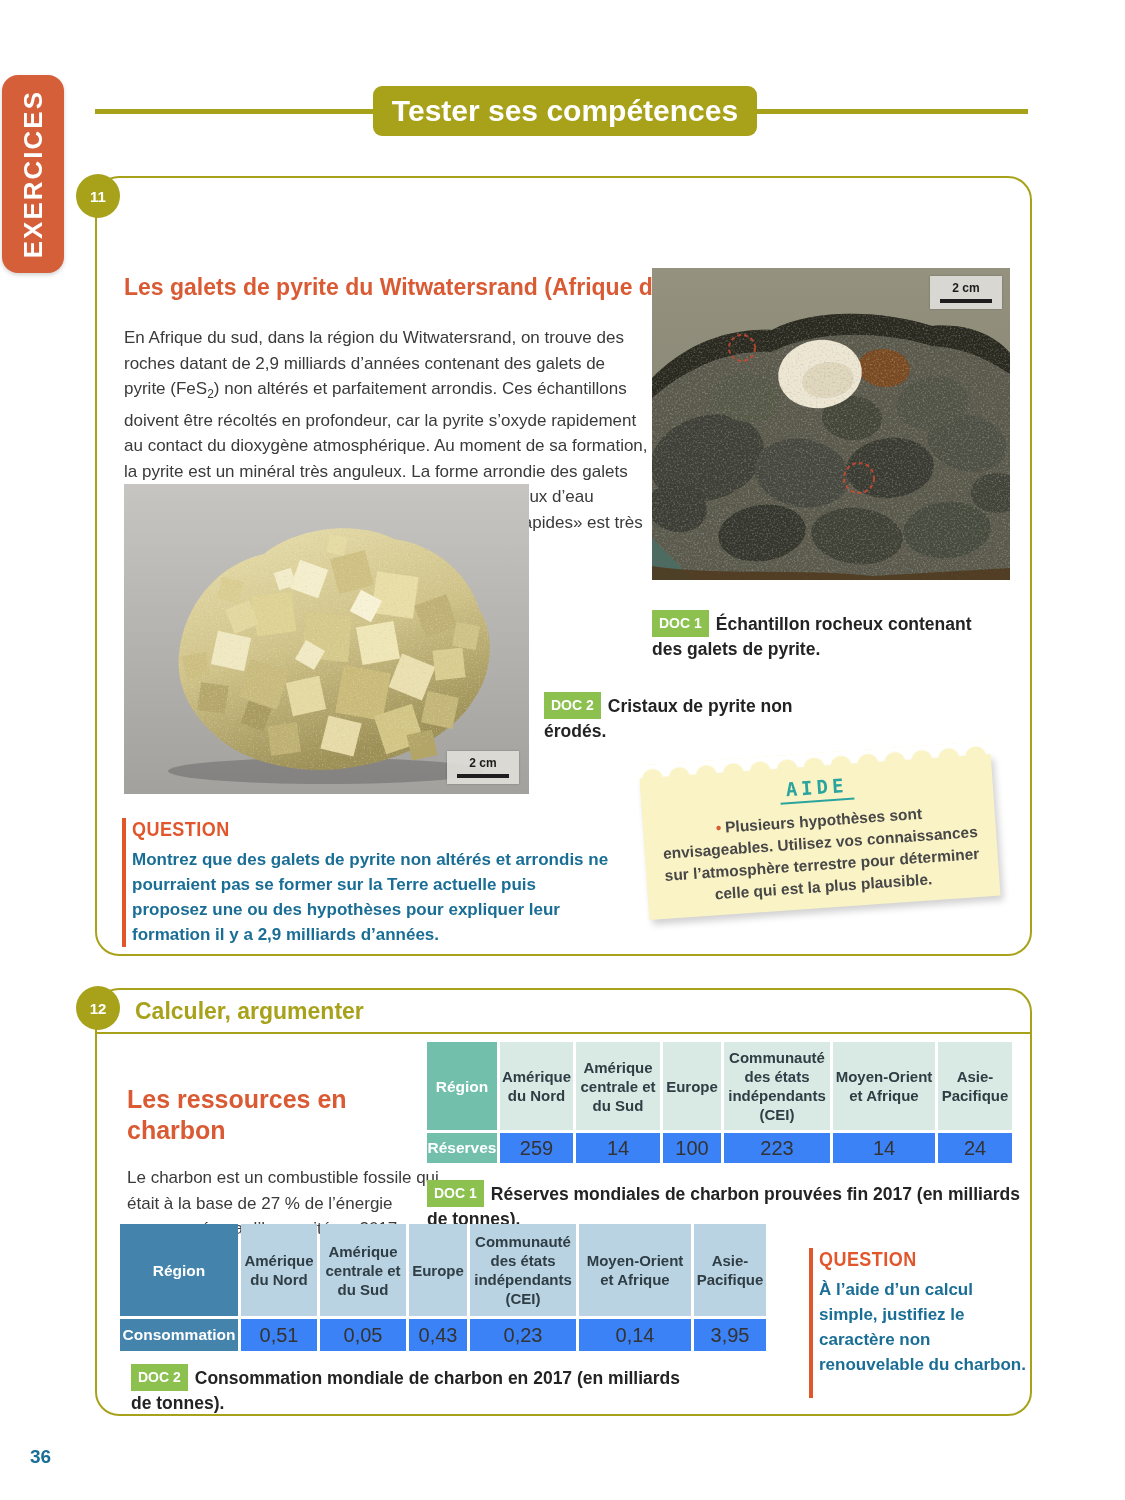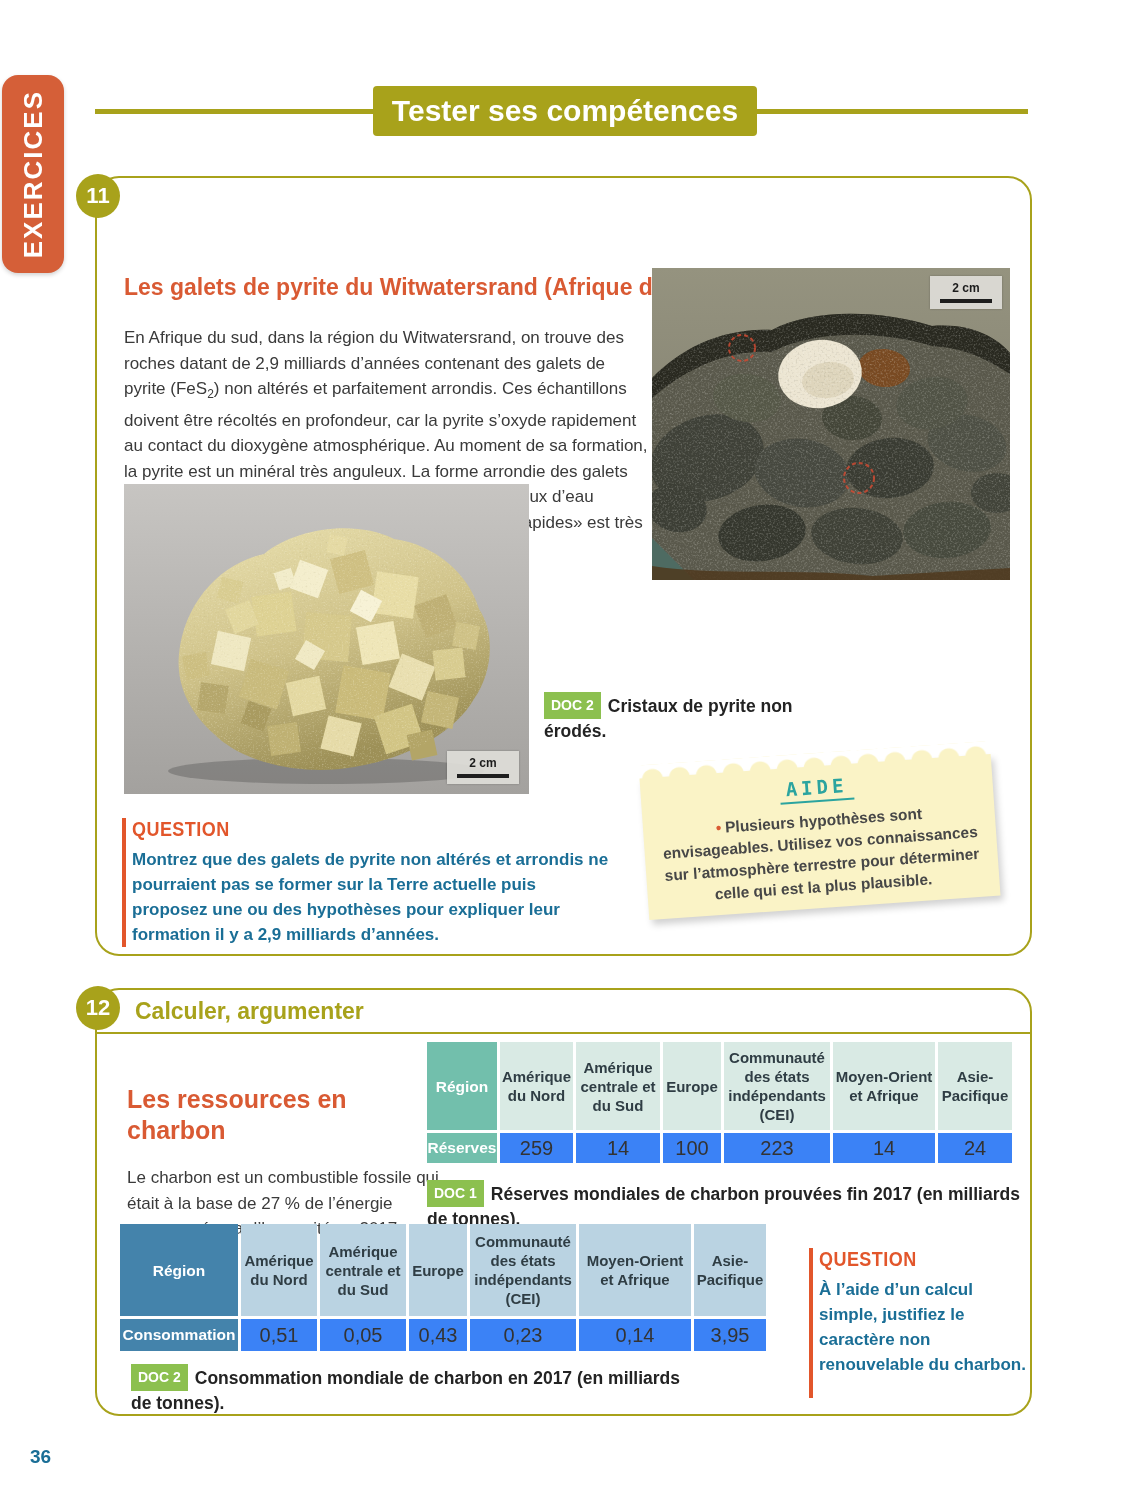--- a/index.html
+++ b/index.html
@@ -15,34 +15,34 @@
     box-shadow:0 2px 4px rgba(0,0,0,.18);
   }
   .side-tab span{
     writing-mode:vertical-rl;transform:rotate(180deg);
     color:#fff;font-weight:bold;font-size:26px;letter-spacing:2px;
   }
   
   .top-rule{position:absolute;left:95px;top:109px;width:933px;height:5px;background:#a8a21b;}
   .banner{
     position:absolute;left:373px;top:86px;width:384px;height:50px;
-    background:#a8a21b;border-radius:4px;
+    background:#a8a21b;border-radius:9px;
     display:flex;align-items:center;justify-content:center;
   }
   .banner span{color:#fff;font-weight:bold;font-size:30px;}
   
   .ex-box{
     position:absolute;left:95px;width:933px;
     border:2.5px solid #a8a21b;border-radius:24px;background:#fff;
   }
   .ex11{top:176px;height:776px;}
   .ex12{top:988px;height:424px;}
   .ex-circle{
     position:absolute;left:-21px;top:-4px;width:44px;height:44px;border-radius:50%;
-    background:#a8a21b;color:#fff;font-size:22px;font-weight:bold;
+    background:#a8a21b;color:#fff;font-size:15px;font-weight:bold;
     display:flex;align-items:center;justify-content:center;
   }
   .ex-head{
     height:42px;border-bottom:2.5px solid #a8a21b;
     display:flex;align-items:center;padding-left:38px;
     color:#a8a21b;font-size:23px;font-weight:bold;
   }
   .ex-title{position:absolute;font-size:23px;font-weight:bold;color:#d95a33;margin:0;}
   .t11{left:27px;top:96px;width:700px;}
   .t12{left:30px;top:94px;width:235px;font-size:25px;line-height:31px;}
@@ -188,20 +188,21 @@
         <path d="M0,298 C60,308 150,300 220,308 L358,300 L358,312 L0,312 Z" fill="#4f381d" opacity="0.85"></path>
         <circle cx="90" cy="80" r="13" fill="none" stroke="#cc4a33" stroke-width="2" stroke-dasharray="4 3" opacity="0.85"></circle>
         <circle cx="207" cy="210" r="15" fill="none" stroke="#cc4a33" stroke-width="2" stroke-dasharray="4 3" opacity="0.85"></circle>
       </svg>
       <div class="scale-badge sb-tr">
         <span class="lbl">2 cm</span>
         <div class="bar"></div>
       </div>
     </figure>
 
+    <p class="doc-cap cap-r1"><span class="doc-badge">DOC 1</span><span>Échantillon rocheux contenant des galets de pyrite.</span></p>
 
     <figure class="fig fig-pyrite" style="margin:0;">
       <svg width="405" height="310" viewBox="0 0 405 310">
         <defs>
           <linearGradient id="bgPy" x1="0" y1="0" x2="0" y2="1">
             <stop offset="0" stop-color="#c7c5c2"></stop>
               <stop offset="1" stop-color="#a3a19e"></stop>
           </linearGradient>
           <linearGradient id="gold" x1="0" y1="0" x2="0.4" y2="1">
             <stop offset="0" stop-color="#eae1b0"></stop>

